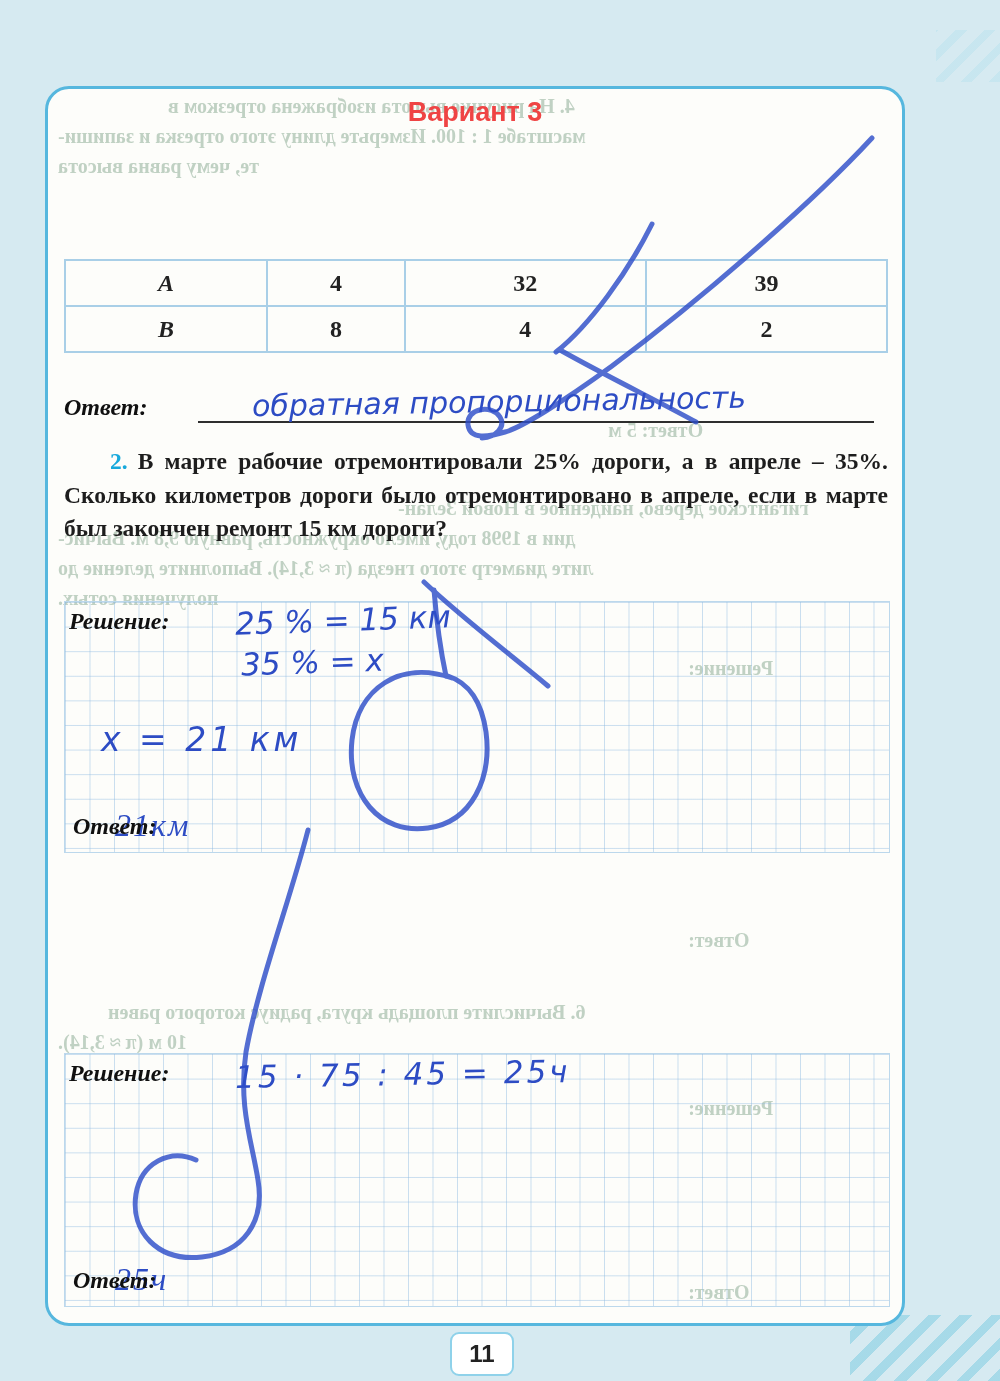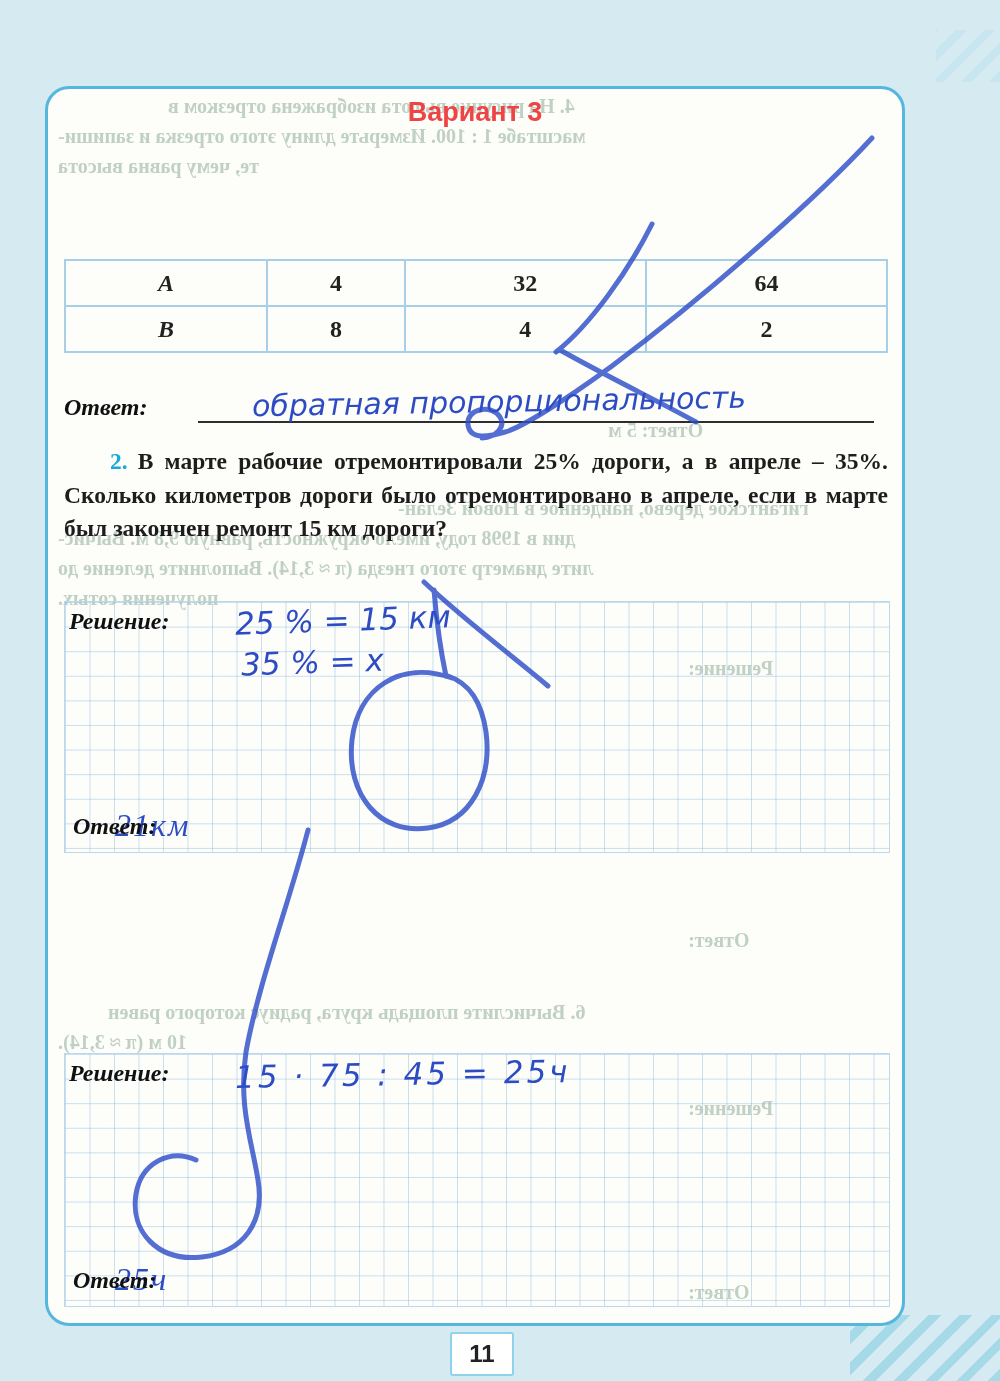--- a/index.html
+++ b/index.html
@@ -67,21 +67,21 @@
   .sol-line{position:absolute;white-space:nowrap;}
   .g2l0{left:170px;top:0px;font-size:31px;transform:rotate(-2deg);}
   .g2l1{left:176px;top:42px;font-size:31px;transform:rotate(-2deg);}
   .g2l2{left:36px;top:118px;font-size:33px;letter-spacing:4px;}
   .g3l0{left:170px;top:2px;font-size:31px;letter-spacing:3px;transform:rotate(-1deg);}
   .answer-inline{position:absolute;left:4px;bottom:8px;white-space:nowrap;}
   .answer-inline .hw{font-size:32px;margin-left:46px;letter-spacing:2px;font-family:Liberation Serif, serif;}
 
   .page-badge{
     position:absolute;left:450px;top:1332px;width:60px;height:40px;
-    background:#fff;border:2px solid #8fd2ea;border-radius:3px;
+    background:#fff;border:2px solid #8fd2ea;border-radius:9px;
     display:flex;align-items:center;justify-content:center;
     font-family:"Liberation Sans",sans-serif;font-weight:bold;font-size:24px;color:#222;}
 
   .pen{position:absolute;left:0;top:0;width:1000px;height:1381px;pointer-events:none;}
 </style>
 </head>
 <body>
 
 <div class="stripes-br"></div>
 <div class="stripes-tr"></div>
@@ -108,21 +108,21 @@
   <div class="title">Вариант 3</div>
 
 
   <div class="table-wrap">
     <table class="vtable">
       <tbody>
         <tr>
           <td class="rowhead">А</td>
           <td>4</td>
           <td>32</td>
-          <td>64</td>
+          <td>39</td>
         </tr>
         <tr>
           <td class="rowhead">В</td>
           <td>8</td>
           <td>4</td>
           <td>2</td>
         </tr>
       </tbody>
     </table>
   </div>
@@ -134,20 +134,21 @@
   </div>
 
   <div class="problem p2">
     <p><span class="pnum">2.</span><span>В марте рабочие отремонтировали 25% дороги, а в апреле – 35%. Сколько километров дороги было отремонтировано в апреле, если в марте был закончен ремонт 15 км дороги?</span></p>
   </div>
 
   <div class="grid-area grid2">
     <span class="label">Решение:</span>
     <span class="hw sol-line g2l0">25 % = 15 км</span>
     <span class="hw sol-line g2l1">35 % = х</span>
+    <span class="hw sol-line g2l2">х = 21 км</span>
     <div class="answer-inline">
       <span class="label">Ответ:</span><span class="hw">21км</span>
     </div>
   </div>
 
 
   <div class="grid-area grid3">
     <span class="label">Решение:</span>
     <span class="hw sol-line g3l0">15 · 75 : 45 = 25ч</span>
     <div class="answer-inline">

